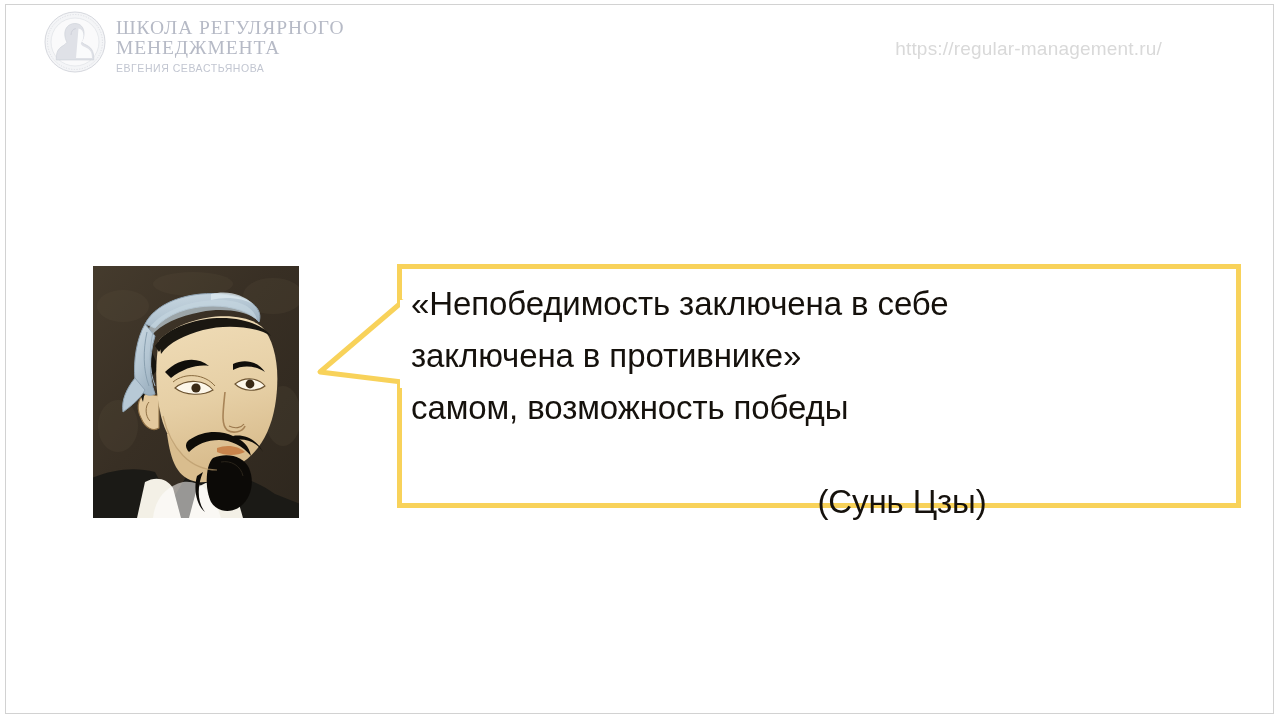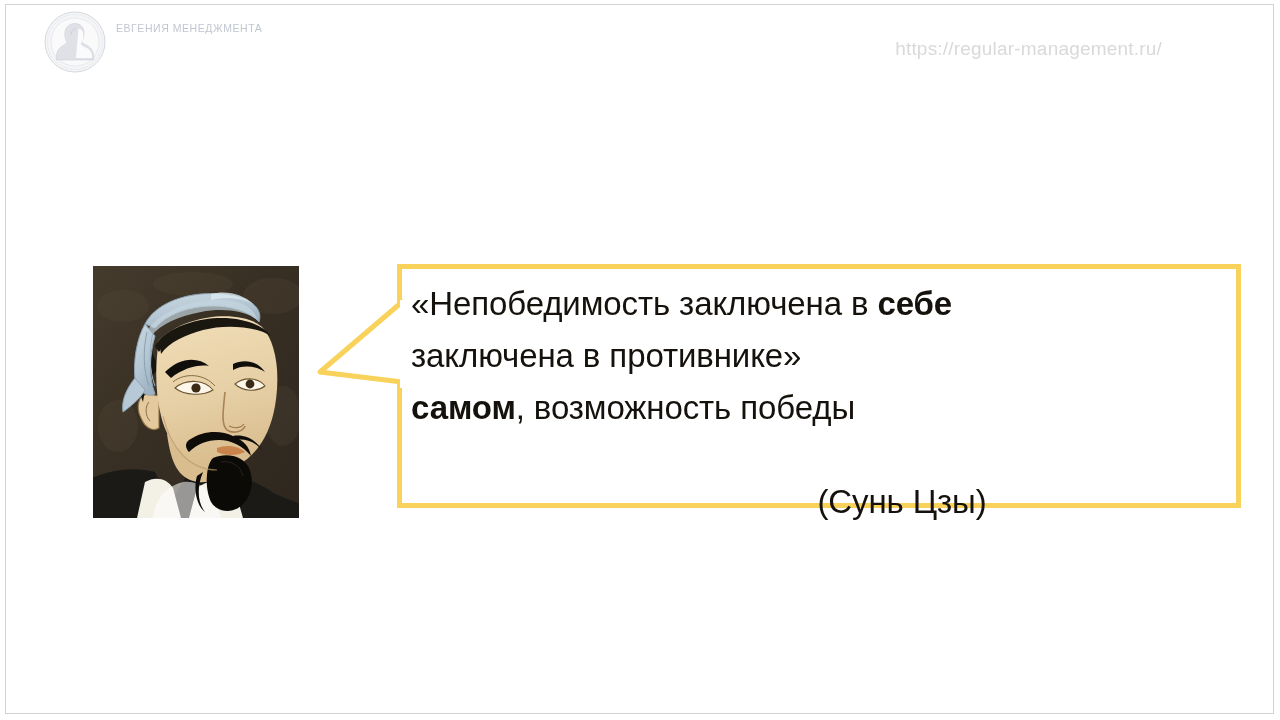--- a/index.html
+++ b/index.html
@@ -107,21 +107,21 @@
     width: 844px;
     height: 244px;
     box-sizing: border-box;
     padding: 14px 18px 0 14px;
     font-size: 33px;
     line-height: 52px;
     color: #15110c;
     letter-spacing: -0.1px;
   }
   .quote-line { white-space: nowrap; }
-  .quote-line b { font-weight: 700; }
+  .quote-line b { font-weight: 400; }
   .quote-attrib {
     text-align: center;
     padding-left: 170px;
     white-space: nowrap;
     margin-top: 42px;
   }
 </style>
 </head>
 <body>
 
@@ -136,21 +136,23 @@
       <circle cx="31" cy="31" r="24" fill="#fafafb" stroke="#e2e4e9" stroke-width="0.8"></circle>
       <g fill="#dfe1e7" stroke="#cfd2da" stroke-width="0.7">
         <path d="M31 12.5c-6.3 0-10.2 4.4-10.2 10.6 0 3.1.9 5.9 2.2 8.1-1.1 1.3-1.9 2.3-3.3 3.1-3.6 2.1-5.6 4.1-6.6 7.2-.7 2.1-.9 4.5-.9 7.4h37.6c0-4.6-.5-7.8-2.1-10.3-1.6-2.6-4.2-4-7-5.3-1.5-.7-2.4-1.5-3.2-2.6 1.6-2.3 2.5-5.1 2.5-8.2 0-5.9-3.3-10-9-10z"></path>
       </g>
       <g fill="#ffffff" opacity="0.85">
         <path d="M34.5 17.5c3.2.7 5 3.2 5 7 0 2.8-.9 5.3-2.4 7.2-.4.5-.4 1 0 1.5 1 1.3 2.1 2.1 3.8 2.9 2.5 1.2 4.4 2.3 5.6 4.2 1 1.6 1.4 3.6 1.5 6.7H32z"></path>
       </g>
       <path d="M27 24c0-3.5 1.8-6 4.8-6.4" fill="none" stroke="#c9ccd5" stroke-width="0.8"></path>
     </svg>
     <div class="brand-text">
-      <div class="brand-sub">ЕВГЕНИЯ МЕНЕДЖМЕНТА</div>
+      <div class="brand-title">ШКОЛА РЕГУЛЯРНОГО
+МЕНЕДЖМЕНТА</div>
+      <div class="brand-sub">ЕВГЕНИЯ СЕВАСТЬЯНОВА</div>
     </div>
   </div>
 
   <div class="site-url">https://regular-management.ru/</div>
 
   <svg id="portrait" viewBox="0 0 206 252">
     <defs>
       <linearGradient id="bgGrad" x1="0" y1="0" x2="1" y2="1">
         <stop offset="0%" stop-color="#453b2d"></stop>
         <stop offset="45%" stop-color="#382f24"></stop>

